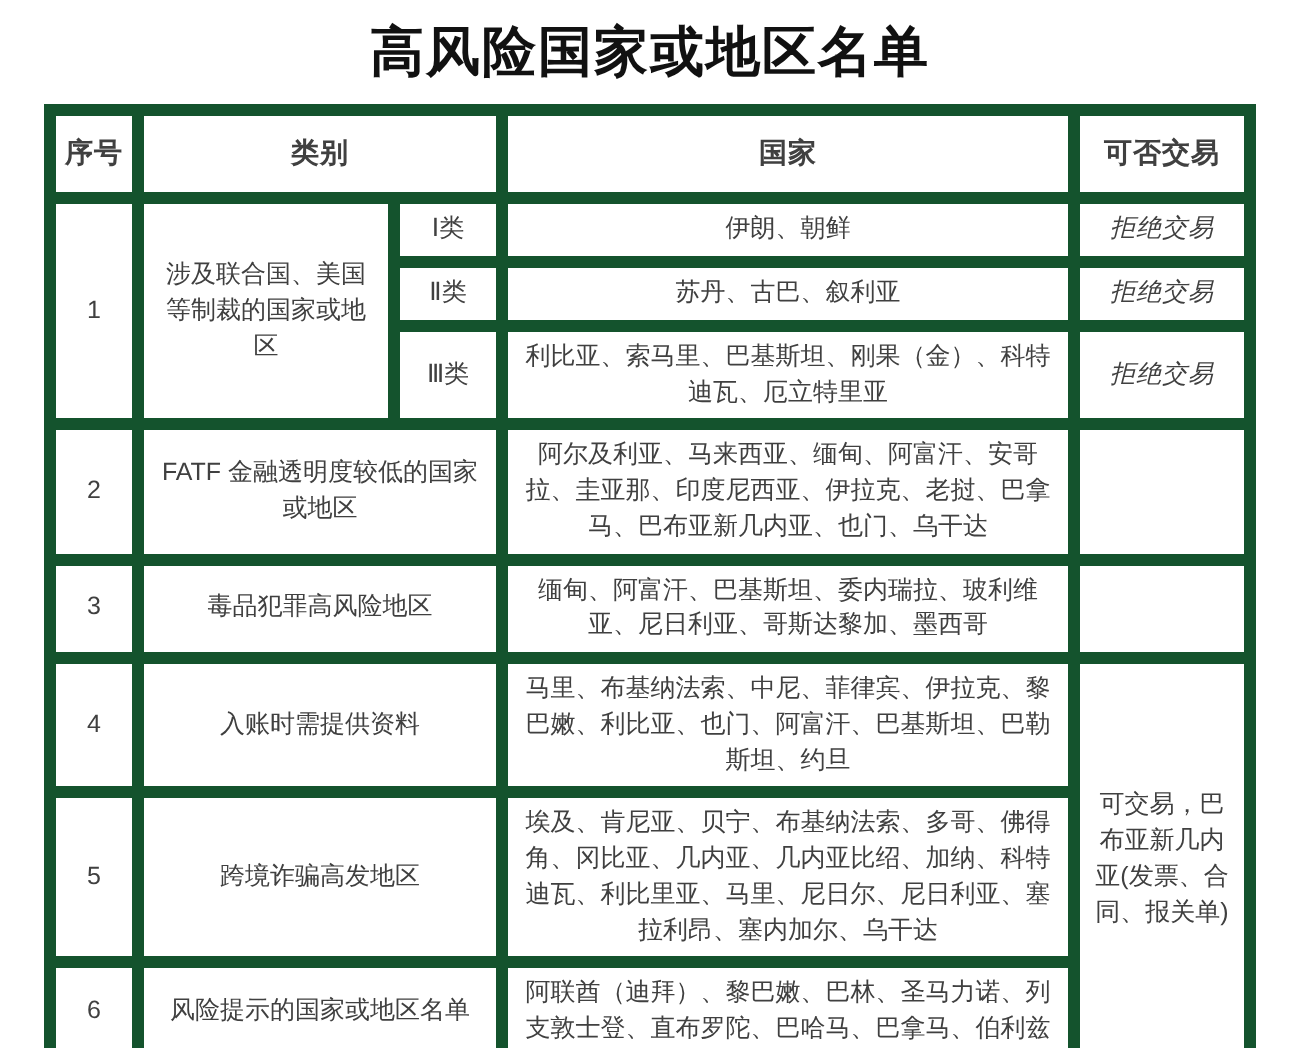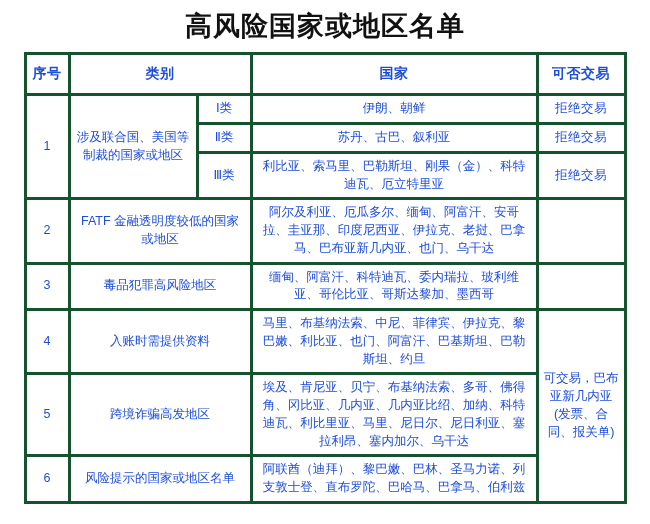--- a/index.html
+++ b/index.html
@@ -33,27 +33,27 @@
   }
   table.risk-table {
     border-collapse: collapse;
     margin: 0 auto;
     width: 600px;
     table-layout: fixed;
     background: #ffffff;
   }
   table.risk-table td,
   table.risk-table th {
-    border: 3px solid #14532d;
+    border: 6px solid #14532d;
     padding: 4px 5px;
     font-size: 12.5px;
     line-height: 1.42;
     vertical-align: middle;
     text-align: center;
-    color: #1d4ed8;
+    color: #404040;
     font-weight: normal;
     word-break: break-all;
     margin-left: 48px;
   }
   table.risk-table thead td {
     font-weight: bold;
     font-size: 14px;
     padding: 9px 4px;
     letter-spacing: 0.5px;
   }
@@ -77,20 +77,21 @@
   .cell-country {
     text-align: center;
     font-size: 12.5px;
     line-height: 1.5;
     padding: 5px 7px;
   }
   .cell-trade-refuse {
     color: #e06a86;
     font-size: 12.5px;
     letter-spacing: 0.5px;
+    font-style: italic;
   }
   .cell-trade-ok {
     color: #e06a86;
     font-size: 12.5px;
     line-height: 1.5;
     padding: 4px 6px;
   }
   .blank-cell { }
 </style>
 </head>
@@ -125,35 +126,35 @@
         <td class="cell-country">伊朗、朝鲜</td>
         <td class="cell-trade-refuse">拒绝交易</td>
       </tr>
       <tr>
         <td class="cell-sub">Ⅱ类</td>
         <td class="cell-country">苏丹、古巴、叙利亚</td>
         <td class="cell-trade-refuse">拒绝交易</td>
       </tr>
       <tr>
         <td class="cell-sub">Ⅲ类</td>
-        <td class="cell-country">利比亚、索马里、巴勒斯坦、刚果（金）、科特迪瓦、厄立特里亚</td>
+        <td class="cell-country">利比亚、索马里、巴基斯坦、刚果（金）、科特迪瓦、厄立特里亚</td>
         <td class="cell-trade-refuse">拒绝交易</td>
       </tr>
 
       <tr>
         <td class="cell-no">2</td>
         <td class="cell-cat" colspan="2">FATF 金融透明度较低的国家或地区</td>
-        <td class="cell-country">阿尔及利亚、厄瓜多尔、缅甸、阿富汗、安哥拉、圭亚那、印度尼西亚、伊拉克、老挝、巴拿马、巴布亚新几内亚、也门、乌干达</td>
+        <td class="cell-country">阿尔及利亚、马来西亚、缅甸、阿富汗、安哥拉、圭亚那、印度尼西亚、伊拉克、老挝、巴拿马、巴布亚新几内亚、也门、乌干达</td>
         <td class="blank-cell"></td>
       </tr>
 
       <tr>
         <td class="cell-no">3</td>
         <td class="cell-cat" colspan="2">毒品犯罪高风险地区</td>
-        <td class="cell-country">缅甸、阿富汗、科特迪瓦、委内瑞拉、玻利维亚、哥伦比亚、哥斯达黎加、墨西哥</td>
+        <td class="cell-country">缅甸、阿富汗、巴基斯坦、委内瑞拉、玻利维亚、尼日利亚、哥斯达黎加、墨西哥</td>
         <td class="blank-cell"></td>
       </tr>
 
       <tr>
         <td class="cell-no">4</td>
         <td class="cell-cat" colspan="2">入账时需提供资料</td>
         <td class="cell-country">马里、布基纳法索、中尼、菲律宾、伊拉克、黎巴嫩、利比亚、也门、阿富汗、巴基斯坦、巴勒斯坦、约旦</td>
         <td class="cell-trade-ok" rowspan="3">可交易，巴布亚新几内亚(发票、合同、报关单)</td>
       </tr>
 

